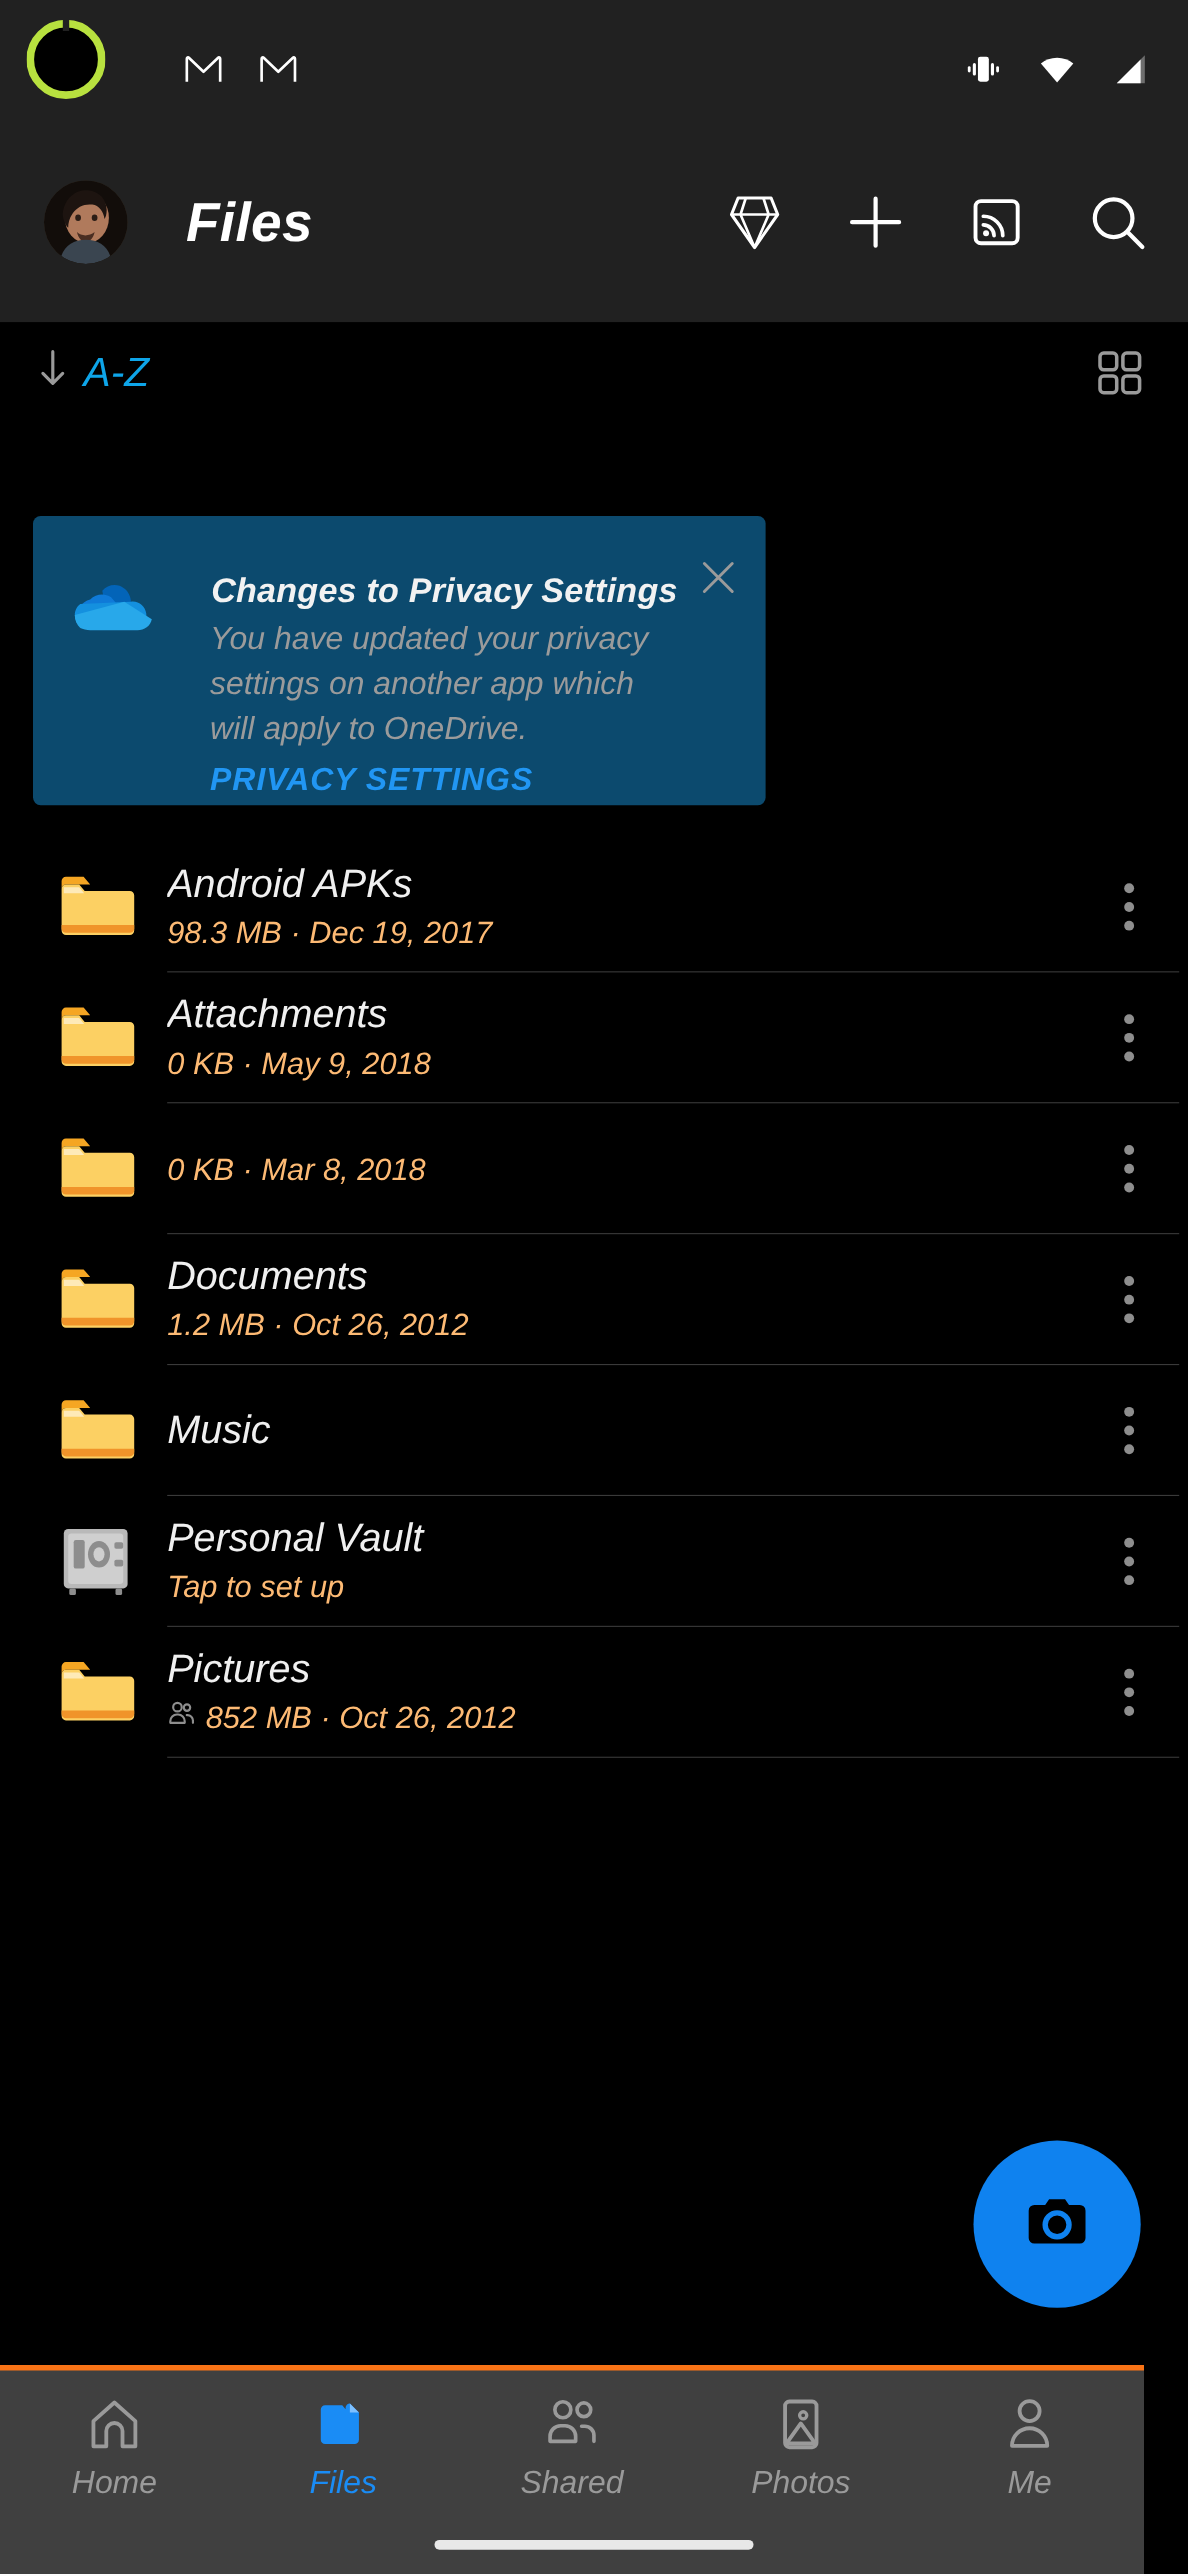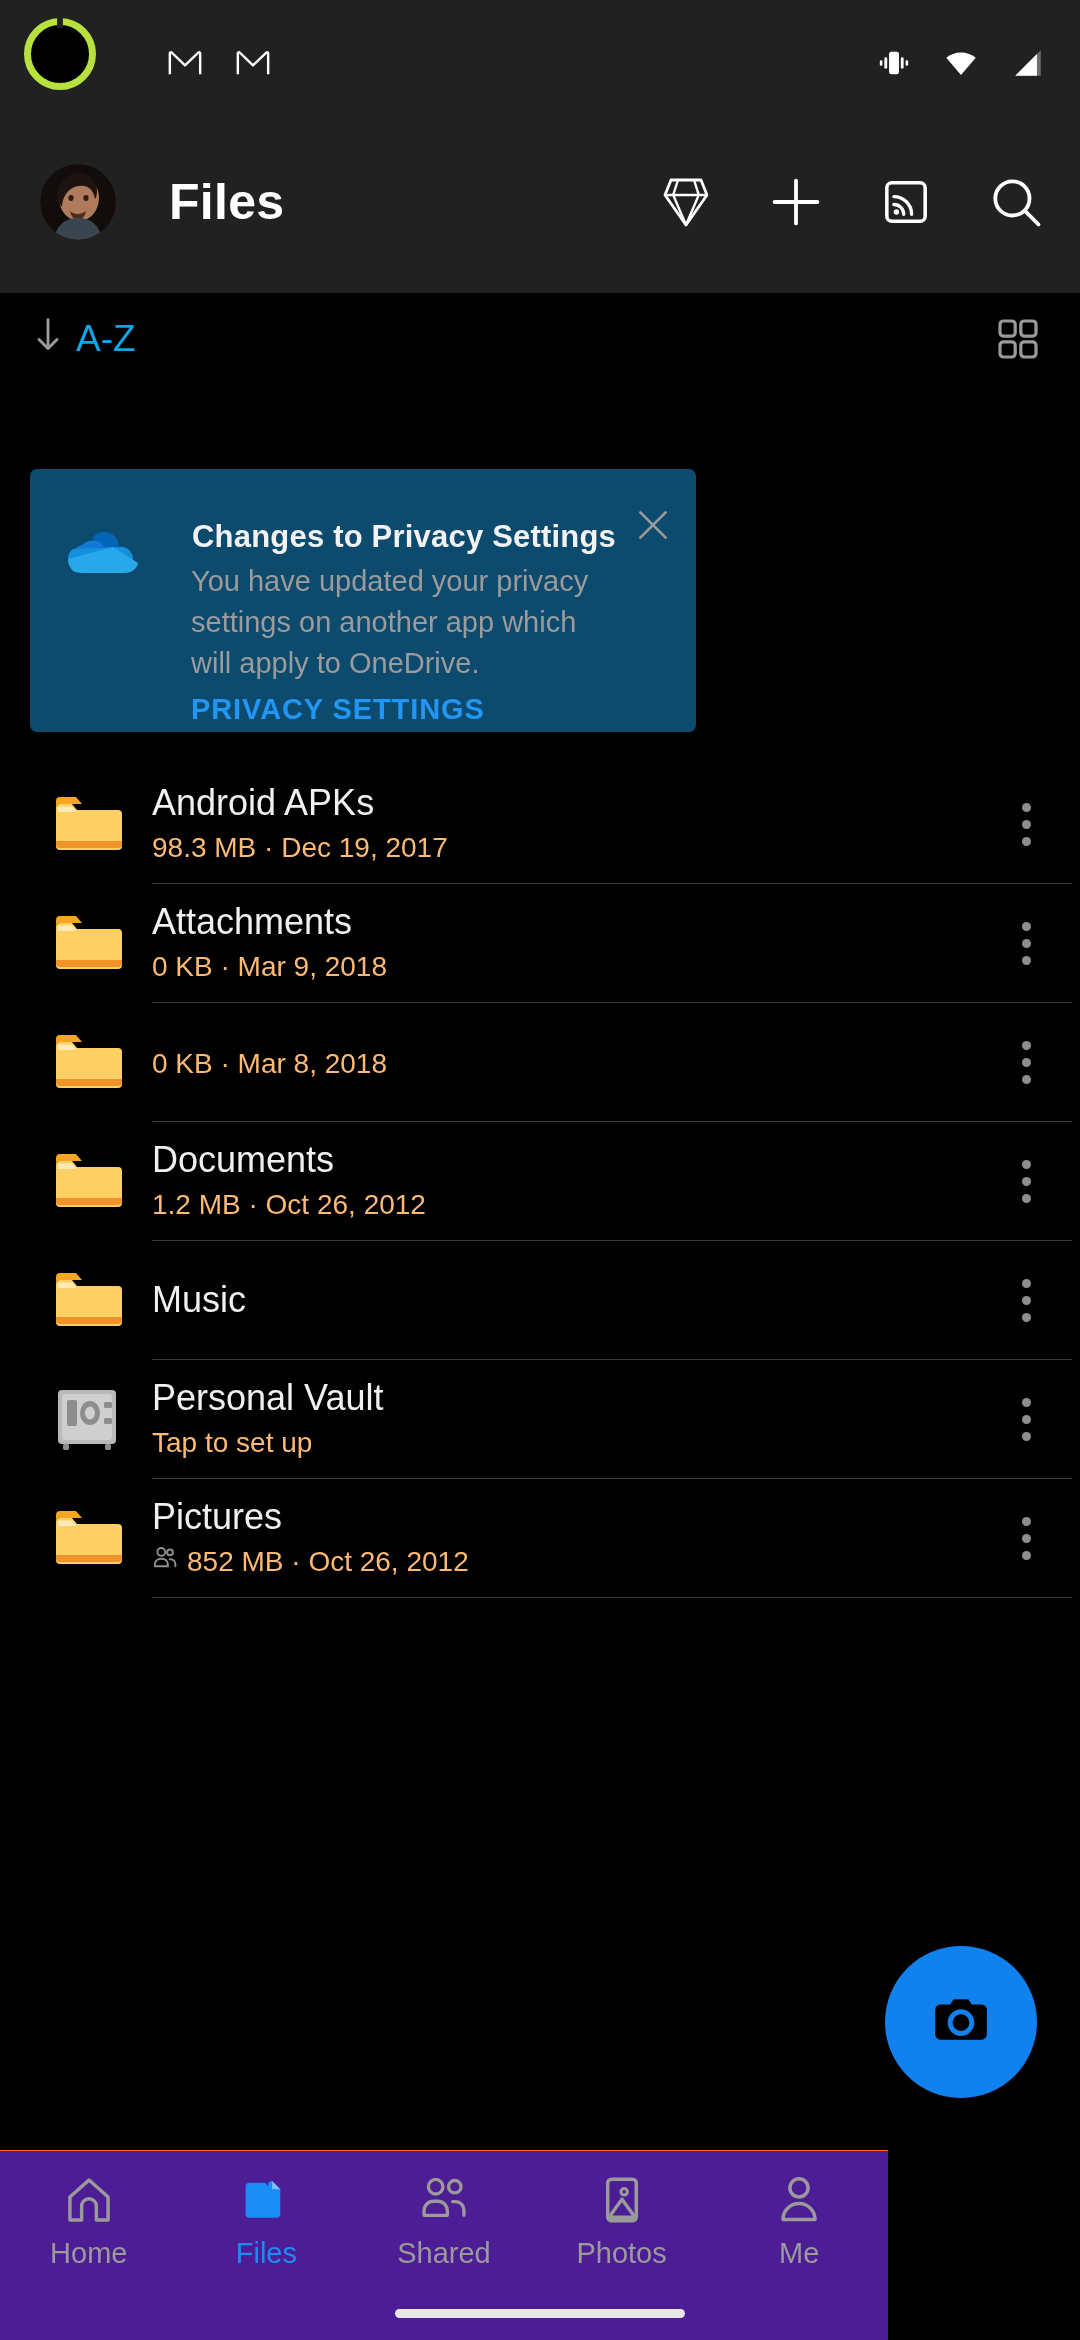--- a/index.html
+++ b/index.html
@@ -2,21 +2,21 @@
 <html><head>
 <meta charset="utf-8">
 <style>
   * { margin:0; padding:0; box-sizing:border-box; }
   html, body {
     width:1080px; height:2340px;
     background:#000;
     font-family:"Liberation Sans", sans-serif;
     overflow:hidden;
   }
-  .phone { position:relative; width:1080px; height:2340px; background:#000; }
+  .phone { position:relative; width:1080px; height:2340px; background:#000;font-style:italic; }
 
   
   .statusbar{
     position:absolute; top:0; left:0; width:1080px; height:110px;
     background:#212121;
   }
   .punch-ring{
     position:absolute; left:24px; top:18px; width:72px; height:72px;
     border-radius:50%;
     border:7px solid #b8e13f;
@@ -132,23 +132,23 @@
   .fab{
     position:absolute; right:43px; top:1946px;
     width:152px; height:152px; border-radius:50%;
     background:#0f82ef;
     display:flex; align-items:center; justify-content:center;
     z-index:5;
   }
 
   
   .bottomnav{
-    position:absolute; left:0; bottom:0; width:888px; height:190px;
-    background:#4c1d95;
-    border-top:1px solid #f97316;
+    position:absolute; left:0; bottom:0; width:1040px; height:190px;
+    background:#404040;
+    border-top:5px solid #f97316;
     display:flex; align-items:flex-start; padding-top:22px;
   }
   .navitem{
     flex:1; display:flex; flex-direction:column;
     align-items:center; gap:10px;
   }
   .nav-ico{ width:54px; height:54px; display:flex; align-items:center; justify-content:center; }
   .nav-lbl{ font-size:29px; color:#9a9a9a; }
   .navitem.active .nav-lbl{ color:#1a8cf5; }
   .home-indicator{
@@ -318,21 +318,21 @@
           <svg width="76" height="70" viewBox="0 0 76 70">
   <path d="M5 12a4 4 0 0 1 4-4h16l6 7H9a4 4 0 0 0-4 4z" fill="#f5a623"></path>
   <path d="M5 19a4 4 0 0 1 4-4h12l5 6h41a4 4 0 0 1 4 4v32a4 4 0 0 1-4 4H9a4 4 0 0 1-4-4z" fill="#fcd063"></path>
   <path d="M5 55a4 4 0 0 0 4 4h58a4 4 0 0 0 4-4v-3H5z" fill="#f0942a"></path>
   <path d="M7 17.5h14l4.5 5.5H7z" fill="#fff" opacity=".55"></path>
 </svg>
         </span>
         <div class="row-text">
           <div class="row-name">Attachments</div>
           <div class="row-sub">
-            <span>0 KB · Mar 9, 2018</span>
+            <span>0 KB · May 9, 2018</span>
           </div>
         </div>
         <div class="row-more">
           <span class="dot"></span>
           <span class="dot"></span>
           <span class="dot"></span>
         </div>
       </div>
       <div class="divider"></div>
       <div class="row">

